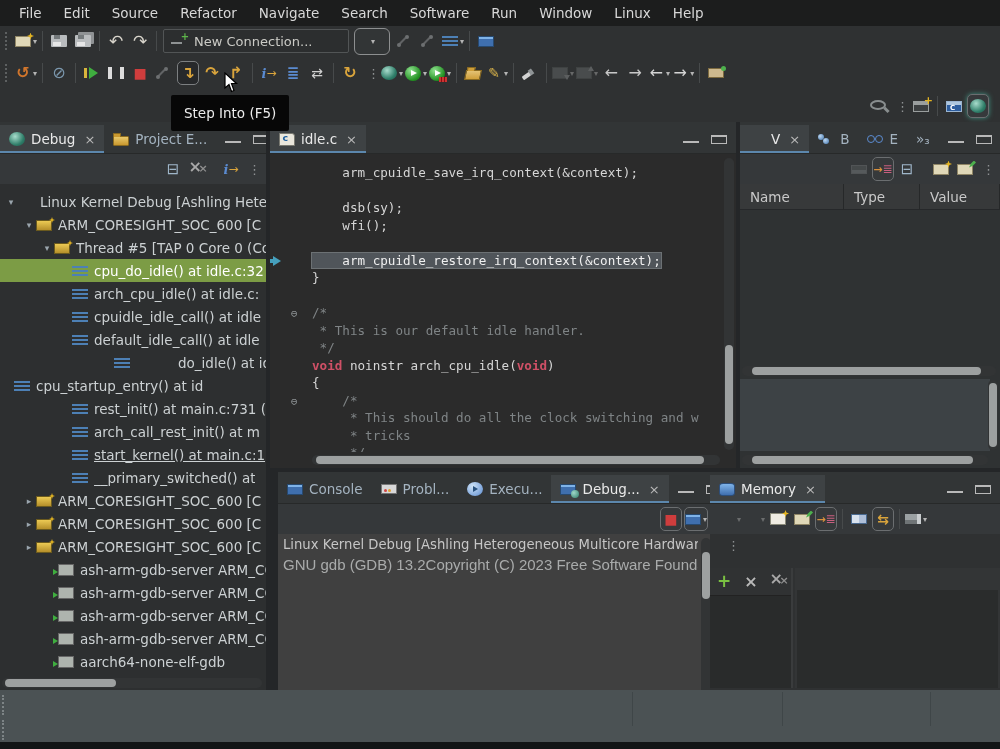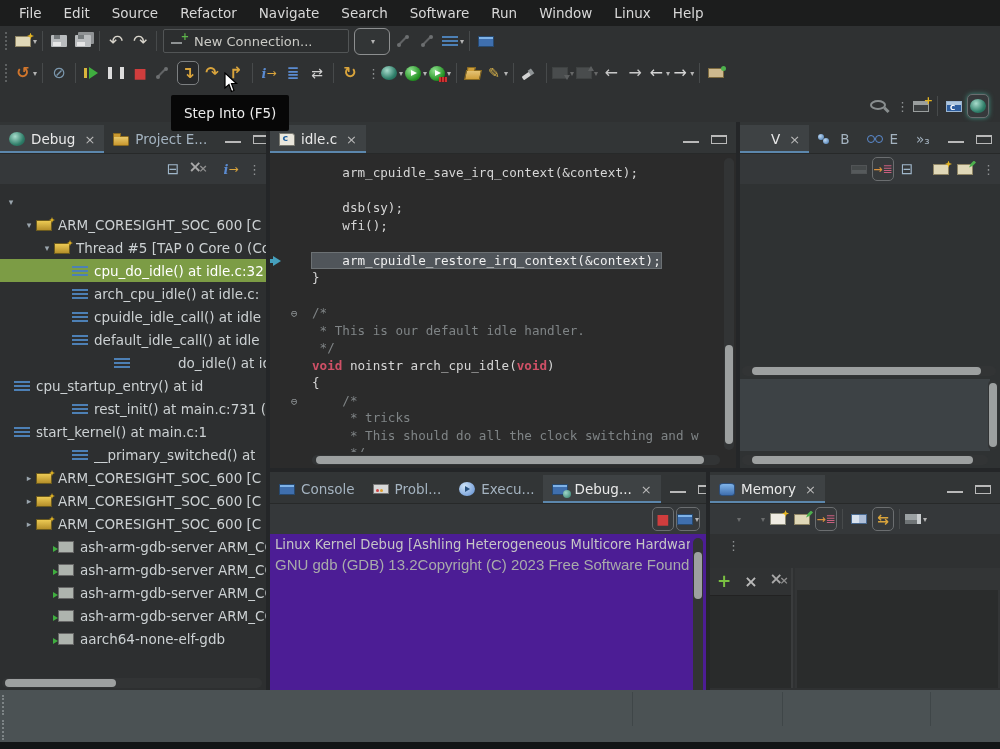--- a/index.html
+++ b/index.html
@@ -141,21 +141,21 @@
 .vscroll{position:absolute;width:10px;background:#323435;border-radius:5px}
 .hscroll{position:absolute;height:10px;background:#323435;border-radius:5px}
 .thumb{position:absolute;background:#9da0a0;border-radius:5px}
 
 #p-vars{left:740px;top:122px;width:260px;height:346px;background:#2f3233}
 .colheader{height:26px;display:flex;background:#37393a;border-bottom:1px solid #26282a;align-items:center;font-size:13.5px;color:#c9c9c9}
 .colheader .col{padding-left:10px;border-right:1px solid #262829;height:26px;display:flex;align-items:center}
 #vars-table{position:absolute;top:90px;left:0;right:0;height:152px;background:#2f3233}
 #vars-detail{position:absolute;top:257px;left:0;right:10px;height:72px;background:#3d4245}
 
-#p-console{left:270px;top:472px;width:436px;height:256px;background:#4c1d95}
+#p-console{left:278px;top:472px;width:436px;height:256px;background:#404040}
 #con-body{position:absolute;top:65px;left:5px;right:16px;bottom:14px;overflow:hidden}
 .con-title{font-size:13.2px;color:#c6c6c6;white-space:nowrap;margin-bottom:3px}
 .con-line{font-family:Liberation Sans, sans-serif;font-size:15px;line-height:16px;color:#a9abab;white-space:pre}
 
 #p-memory{left:710px;top:472px;width:290px;height:218px;background:#2f3132}
 #mem-tb2{height:22px;display:flex;align-items:center;padding-left:12px;background:#2f3132}
 #mon-pane{position:absolute;left:0;top:96px;width:83px;bottom:2px;background:#292b2b;border-right:2px solid #3a3c3d}
 .mon-tb{height:28px;display:flex;align-items:center;gap:3px;padding:0 2px;background:#303233;border-bottom:1px solid #222}
 #rend-pane{position:absolute;left:85px;top:96px;right:0;bottom:2px;background:#333536}
 #rend-inner{position:absolute;left:2px;top:22px;right:2px;bottom:0;background:#2a2c2c}
@@ -373,20 +373,21 @@
         <span class="gap8"></span>
         <div class="btn">
           <span class="ic i-istep"></span>
         </div>
         <span class="vdots">⋮</span>
       </div>
     <div id="tree">
         <div class="trow" style="padding-left: 4px;">
           <span class="texp">▾</span>
           <span class="ic i-launch tic"></span>
+          <span class="tlabel">Linux Kernel Debug [Ashling Hete</span>
         </div>
         <div class="trow" style="padding-left: 22px;">
           <span class="texp">▾</span>
           <span class="ic i-chip tic"></span>
           <span class="tlabel">ARM_CORESIGHT_SOC_600 [C</span>
         </div>
         <div class="trow" style="padding-left: 40px;">
           <span class="texp">▾</span>
           <span class="ic i-chip tic"></span>
           <span class="tlabel">Thread #5 [TAP 0 Core 0 (Co</span>
@@ -419,21 +420,26 @@
         <div class="trow" style="">
           <span class="texp"></span>
           <span class="ic i-frames tic"></span>
           <span class="tlabel">cpu_startup_entry() at id</span>
         </div>
         <div class="trow" style="padding-left: 58px;">
           <span class="texp"></span>
           <span class="ic i-frames tic"></span>
           <span class="tlabel">rest_init() at main.c:731 (</span>
         </div>
-        <div class="trow" style="">
+        <div class="trow" style="padding-left: 58px;">
+          <span class="texp"></span>
+          <span class="ic i-frames tic"></span>
+          <span class="tlabel">arch_call_rest_init() at m</span>
+        </div>
+        <div class="trow" style="padding-left: 58px; text-decoration: underline;">
           <span class="texp"></span>
           <span class="ic i-frames tic"></span>
           <span class="tlabel">start_kernel() at main.c:1</span>
         </div>
         <div class="trow" style="padding-left: 58px;">
           <span class="texp"></span>
           <span class="ic i-frames tic"></span>
           <span class="tlabel">__primary_switched() at</span>
         </div>
         <div class="trow" style="padding-left: 22px;">
@@ -502,22 +508,22 @@
         <div class="cl"><span class="txt"><span></span></span></div>
         <div class="cl"><span class="ipmark"></span><span class="txt cur"><span>    arm_cpuidle_restore_irq_context(&amp;context);</span></span></div>
         <div class="cl"><span class="txt"><span>}</span></span></div>
         <div class="cl"><span class="txt"><span></span></span></div>
         <div class="cl"><span class="fold">⊖</span><span class="txt"><span class="comment">/*</span></span></div>
         <div class="cl"><span class="txt"><span class="comment"> * This is our default idle handler.</span></span></div>
         <div class="cl"><span class="txt"><span class="comment"> */</span></span></div>
         <div class="cl"><span class="txt"><span class="kw">void</span><span> noinstr arch_cpu_idle(</span><span class="kw">void</span><span>)</span></span></div>
         <div class="cl"><span class="txt"><span>{</span></span></div>
         <div class="cl"><span class="fold">⊖</span><span class="txt"><span class="comment">    /*</span></span></div>
+        <div class="cl"><span class="txt"><span class="comment">     * This should do all the clock switching and w</span></span></div>
         <div class="cl"><span class="txt"><span class="comment">     * tricks</span></span></div>
-        <div class="cl"><span class="txt"><span class="comment">     * This should do all the clock switching and w</span></span></div>
         <div class="cl"><span class="txt"><span class="comment">     */</span></span></div>
       </div>
     <div class="vscroll" style="right:2px;top:36px;bottom:18px">
         <div class="thumb" style="left:1px;right:1px;top:64%;height:34%"></div>
       </div>
     <div class="hscroll" style="left:42px;right:16px;bottom:3px">
         <div class="thumb" style="left:1%;width:95%;top:1px;bottom:1px"></div>
       </div>
   </div>
 
@@ -555,20 +561,25 @@
           <span class="ic g" style="color: rgb(159, 182, 201); font-size: 15px;">⊟</span>
         </div>
         <span class="gap8"></span>
         <div class="btn">
           <span class="ic i-newwin"></span>
         </div>
         <div class="btn">
           <span class="ic i-editwin"></span>
         </div>
         <span class="vdots">⋮</span>
+      </div>
+    <div class="colheader" id="vars-colheader">
+        <span class="col" style="width: 104px;">Name</span>
+        <span class="col" style="width: 76px;">Type</span>
+        <span class="col" style="width: 80px;">Value</span>
       </div>
     <div id="vars-table"></div>
     <div class="hscroll" style="left:2px;right:4px;top:244px">
         <div class="thumb" style="left:4%;width:90%;top:1px;bottom:1px"></div>
       </div>
     <div id="vars-detail"></div>
     <div class="vscroll" style="right:2px;top:258px;height:70px">
         <div class="thumb" style="left:1px;right:1px;top:4%;height:92%"></div>
       </div>
     <div class="hscroll" style="left:2px;right:12px;bottom:3px">

